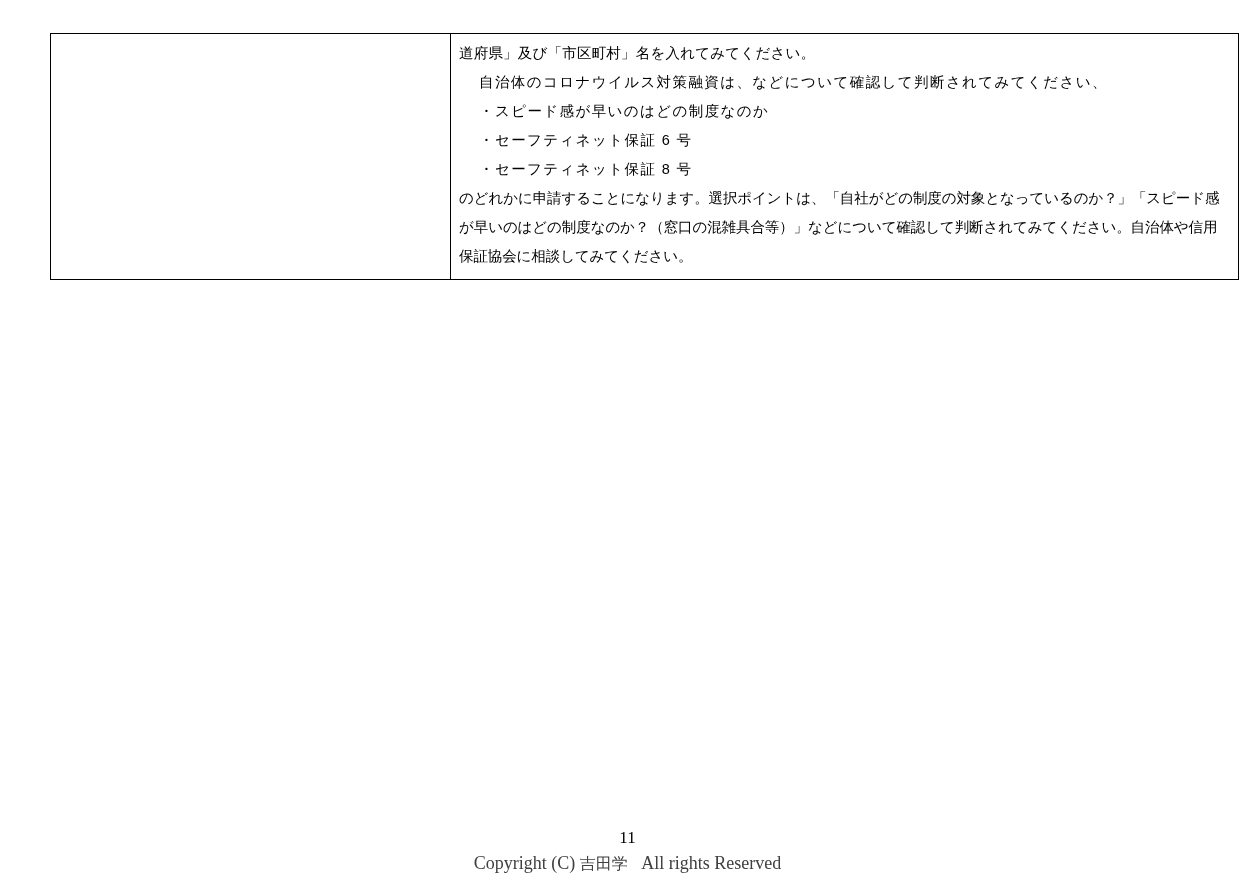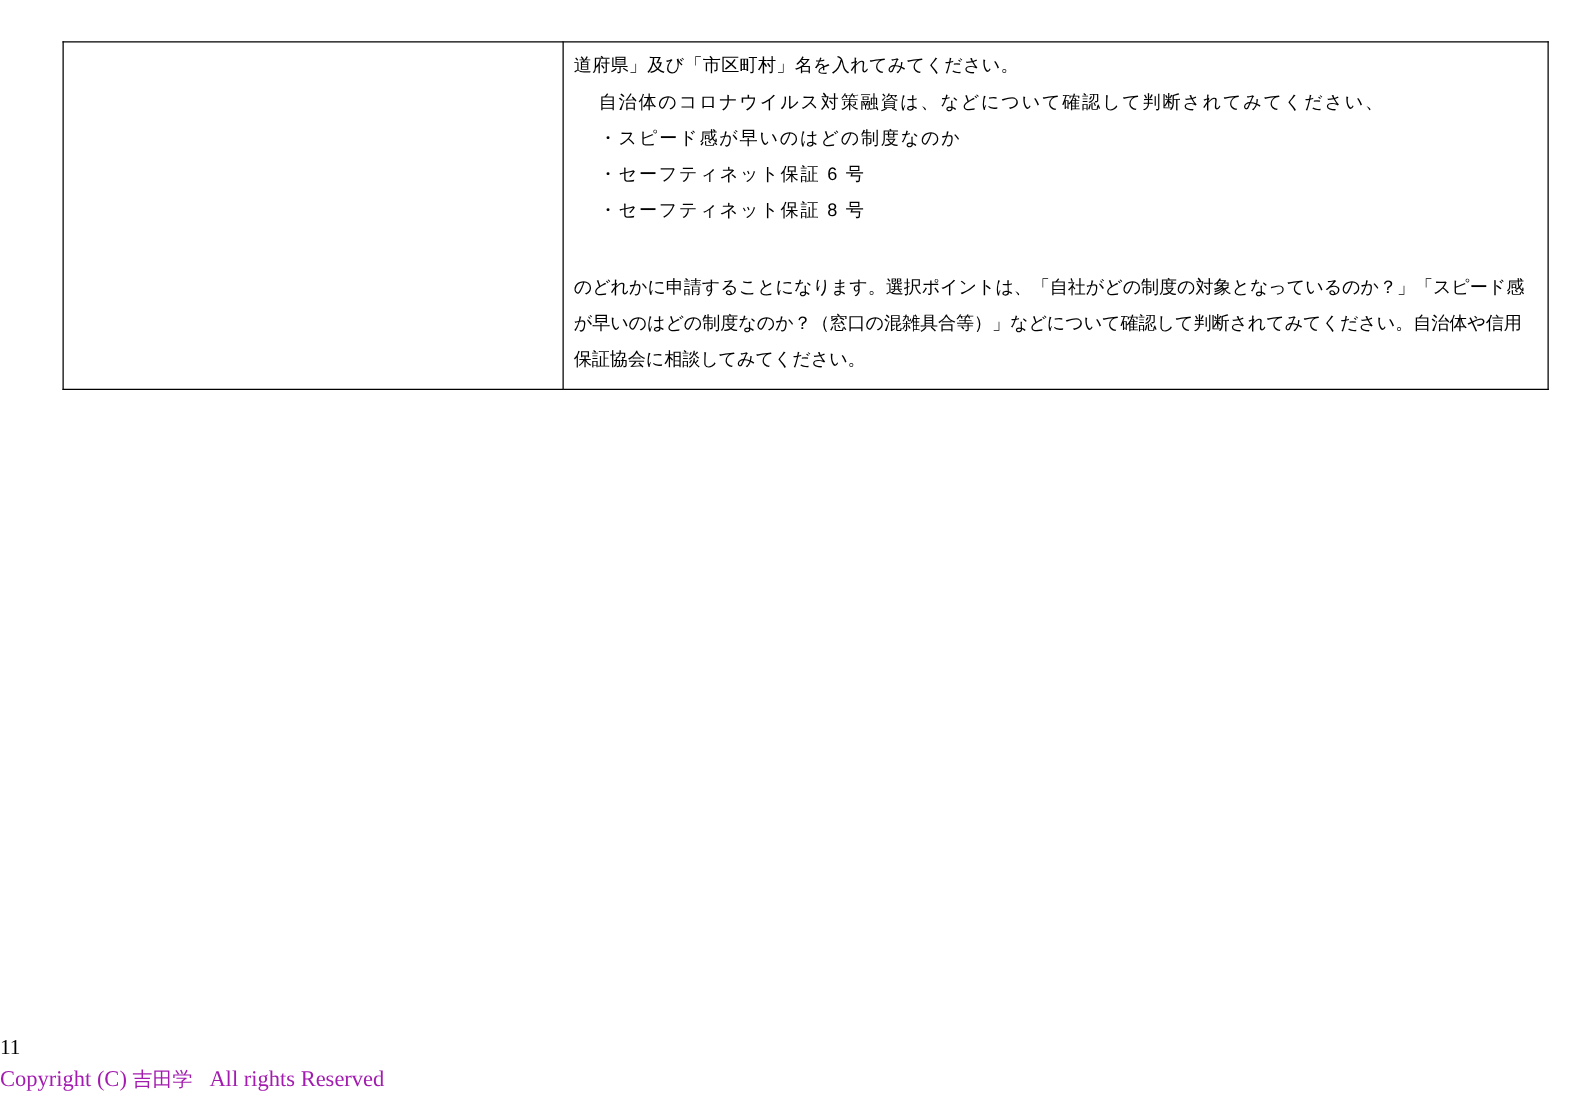--- a/index.html
+++ b/index.html
@@ -49,52 +49,51 @@
   .para {
     font-family: "Liberation Sans", sans-serif;
     font-size: 14.5px;
     line-height: 29px;
     color: #000000;
     letter-spacing: 0.2px;
     white-space: pre-wrap;
   }
   .para.tight {
     letter-spacing: -0.1px;
-    margin-top: 32px;
   }
   .para.spaced {
     letter-spacing: 1.4px;
   }
   .indent1 {
     text-indent: 0;
     padding-left: 20px;
   }
   .indent-bullet {
     padding-left: 20px;
   }
 
   
   .footer {
     position: absolute;
     left: 0;
     top: 828px;
     width: 1255px;
-    text-align: left;
+    text-align: center;
   }
   .page-number {
     font-family: "Liberation Serif", serif;
     font-size: 17px;
     line-height: 20px;
     color: #000000;
   }
   .copyright {
     font-family: "Liberation Serif", serif;
     font-size: 18px;
     line-height: 24px;
-    color: #a21caf;
+    color: #404040;
     margin-top: 3px;
   }
   .copyright .jp {
     font-family: "Liberation Sans", sans-serif;
     font-size: 16px;
   }
 </style>
 </head>
 <body>
 

